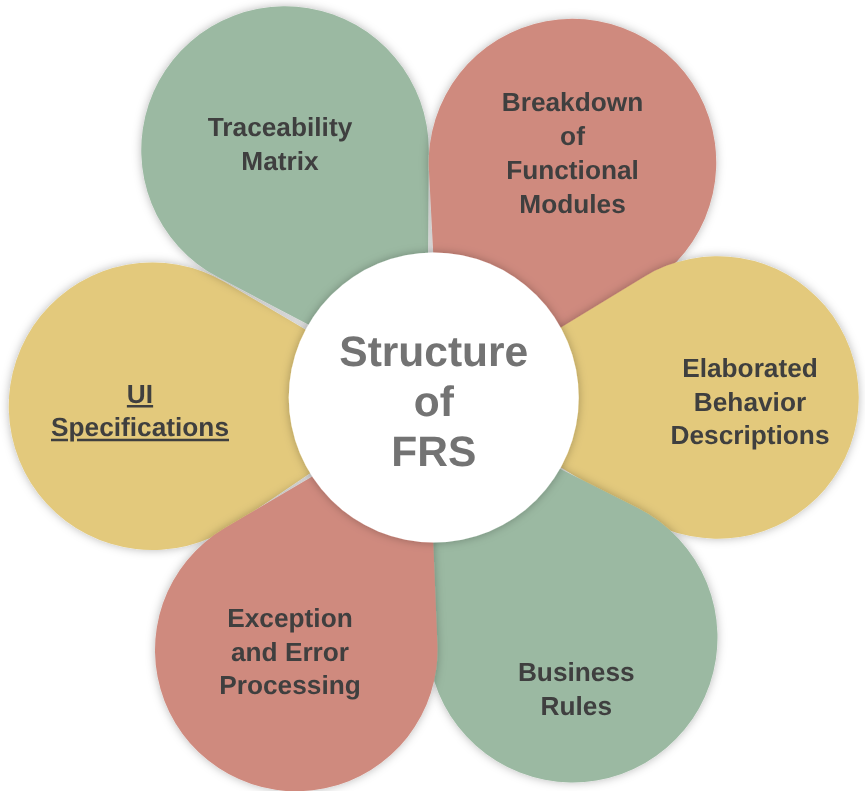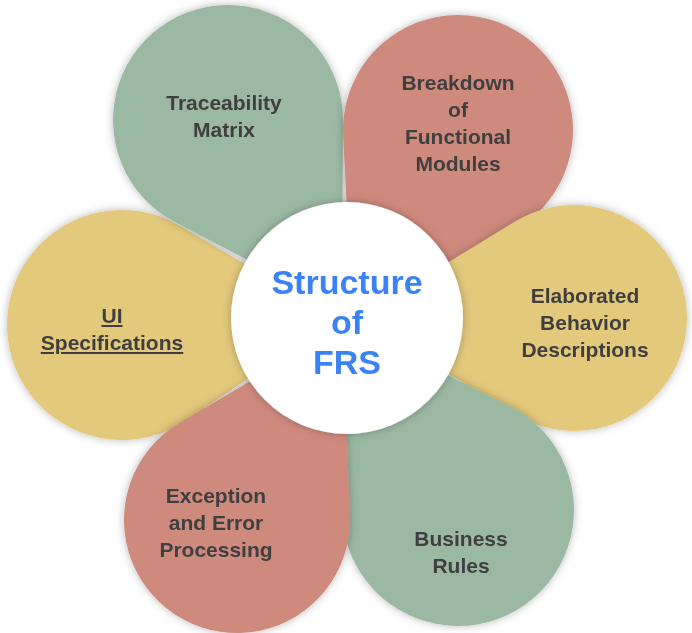--- a/index.html
+++ b/index.html
@@ -19,21 +19,21 @@
   }
   .center-label {
     position: absolute;
     left: 347px; top: 322px;
     transform: translate(-50%, -50%);
     text-align: center;
     font-family: "Liberation Sans", "DejaVu Sans", sans-serif;
     font-weight: bold;
     font-size: 34px;
     line-height: 40px;
-    color: #3b82f6;
+    color: #737373;
     white-space: pre-line;
   }
 </style>
 </head>
 <body>
 
 <svg id="diagram" width="692" height="633" viewBox="0 0 692 633" xmlns="http://www.w3.org/2000/svg">
   <defs>
     <filter id="petal-shadow" x="-20%" y="-20%" width="140%" height="140%">
       <feDropShadow dx="0" dy="0" stdDeviation="4" flood-color="#000000" flood-opacity="0.28"></feDropShadow>
@@ -50,26 +50,26 @@
   <circle cx="347" cy="318" r="116" fill="#ffffff" filter="url(#petal-shadow)"></circle>
 </svg>
 
 <div id="labels-layer">
     <div class="petal-label" style="left: 224px; top: 116px;">Traceability
 Matrix</div>
     <div class="petal-label" style="left: 458px; top: 123px;">Breakdown
 of
 Functional
 Modules</div>
-    <div class="petal-label" style="left: 585px; top: 322px;">Elaborated
+    <div class="petal-label" style="left: 600px; top: 322px;">Elaborated
 Behavior
 Descriptions</div>
     <div class="petal-label" style="left: 461px; top: 552px;">Business
 Rules</div>
-    <div class="petal-label" style="left: 216px; top: 522px;">Exception
+    <div class="petal-label" style="left: 232px; top: 522px;">Exception
 and Error
 Processing</div>
     <div class="petal-label" style="left: 112px; top: 329px; text-decoration: underline;">UI
 Specifications</div>
   </div>
 
 <div class="center-label">Structure
 of
 FRS</div>
 

